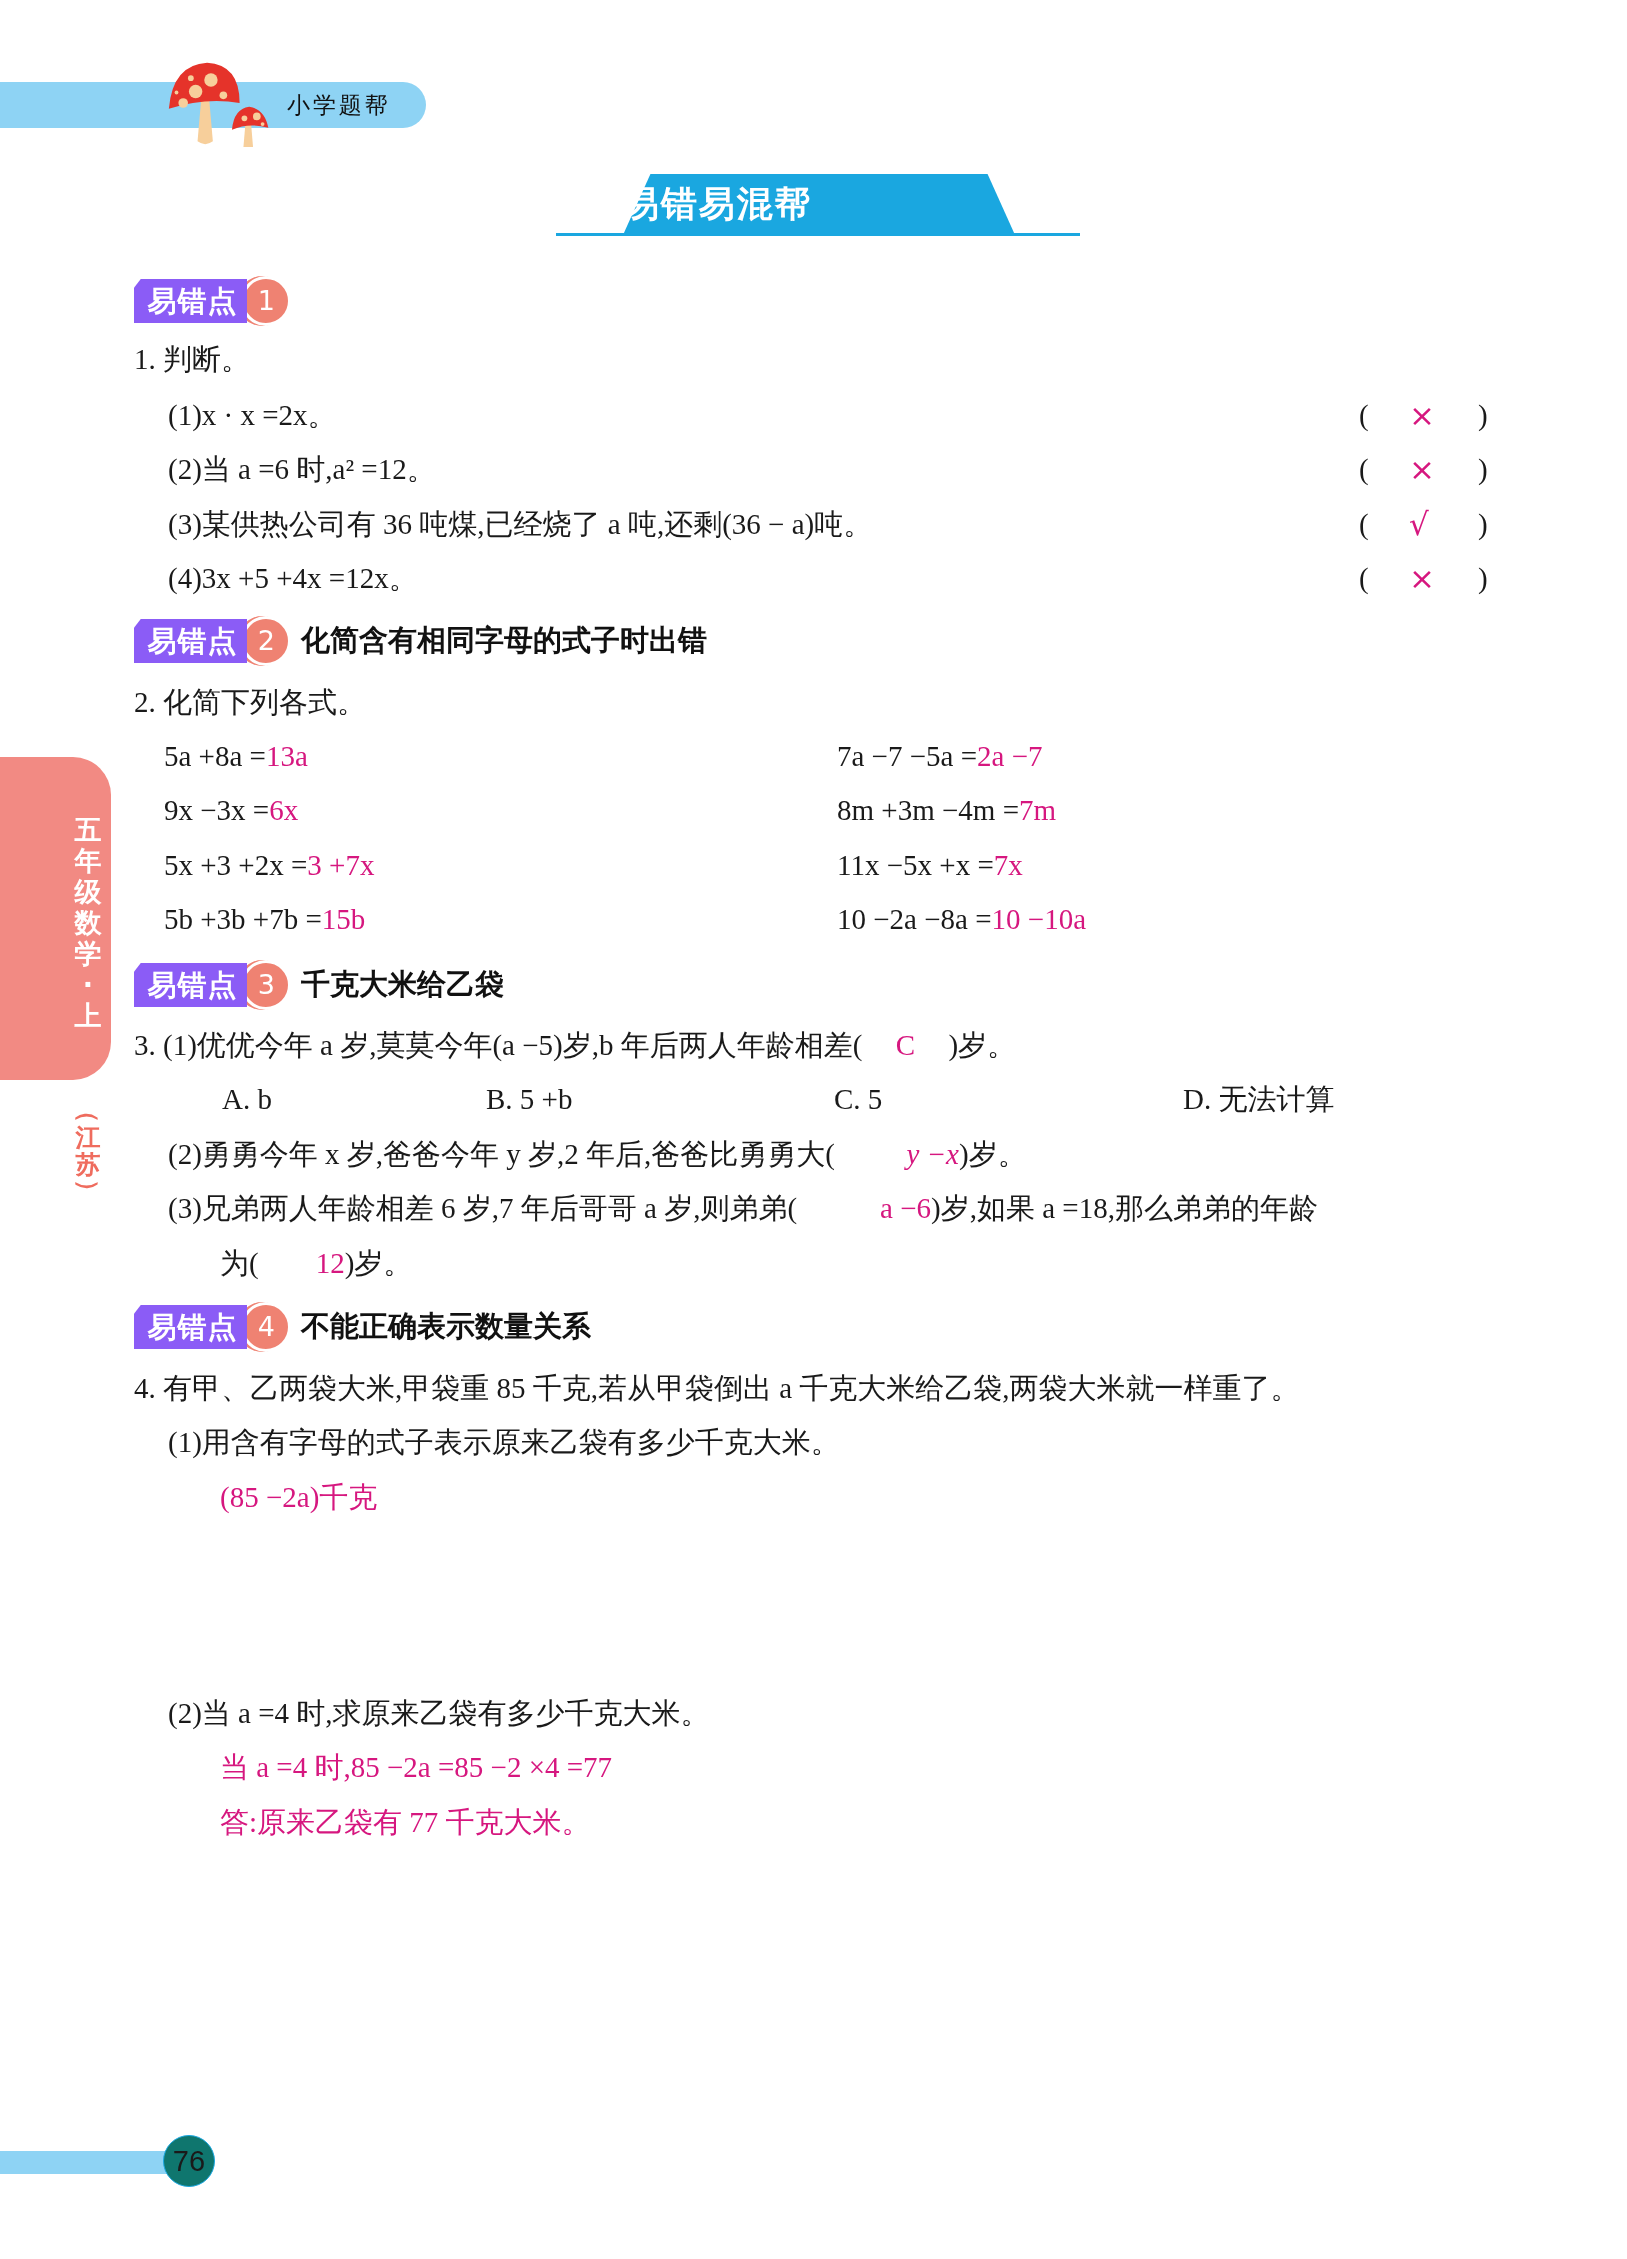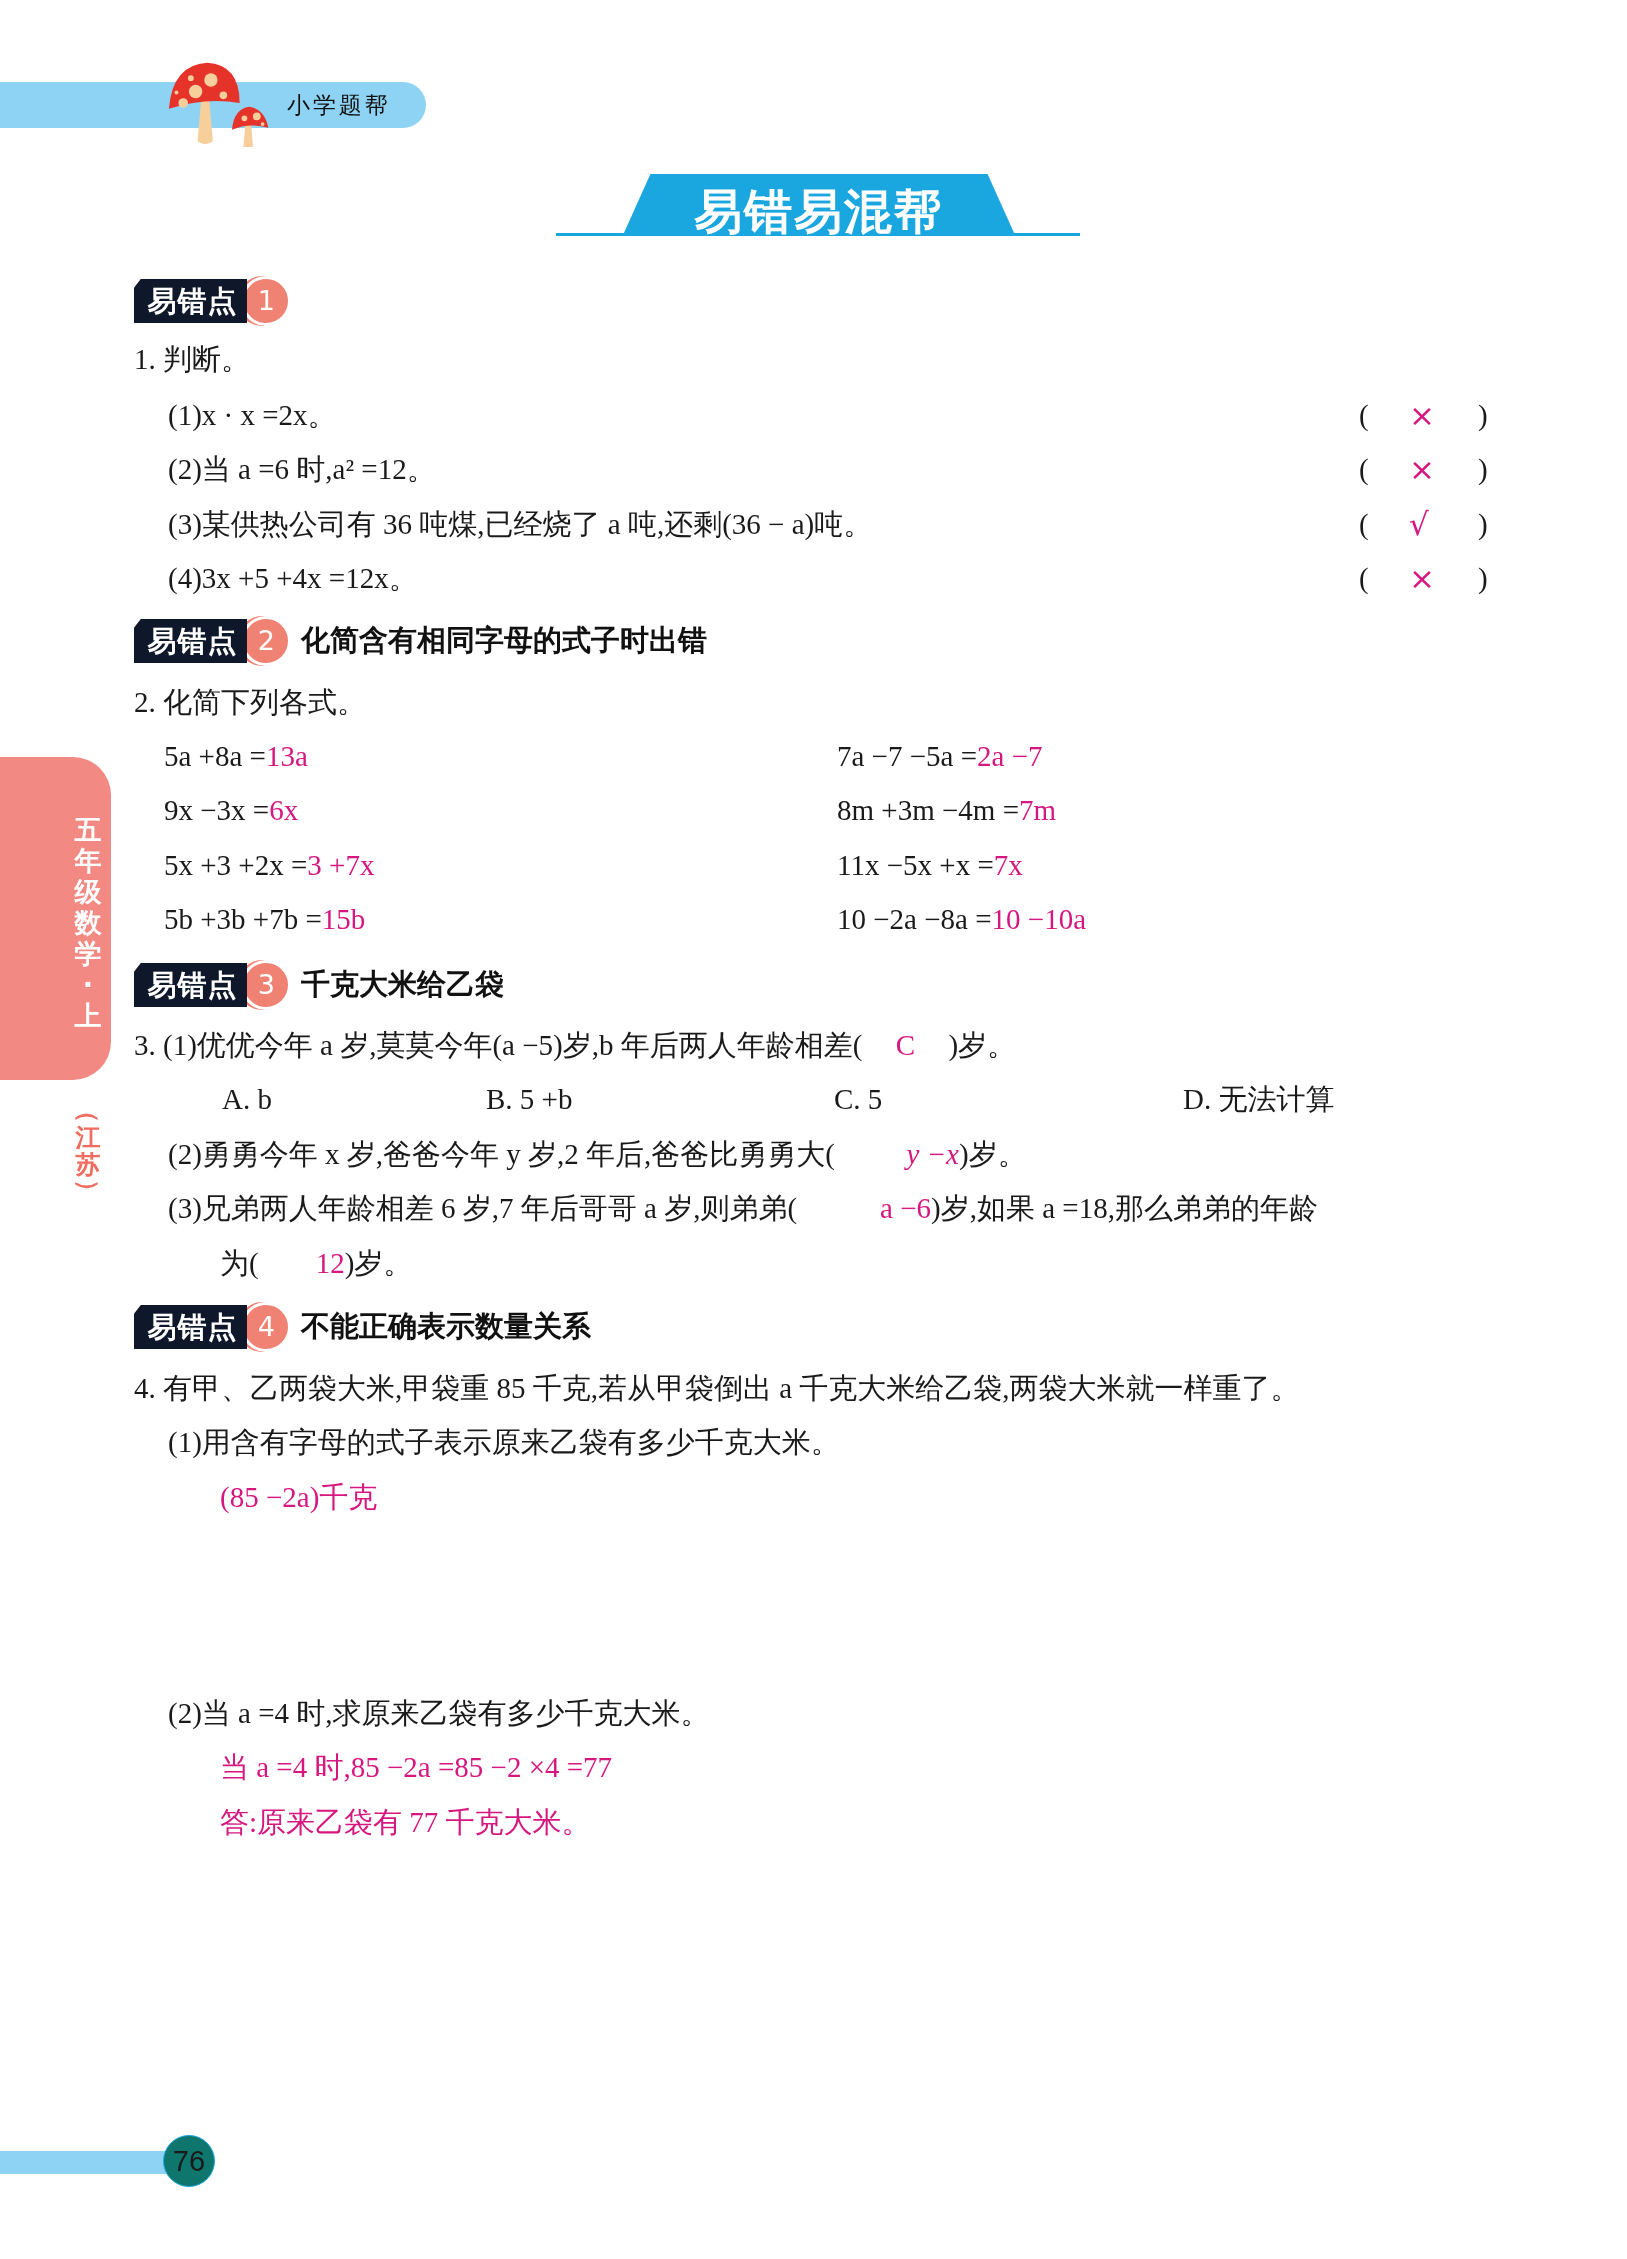--- a/index.html
+++ b/index.html
@@ -13,26 +13,26 @@
 
   
   .brand-bar { left:0; top:82px; width:426px; height:46px; background:#8ed3f4; border-radius:0 23px 23px 0; }
   .brand-text { left:287px; top:90px; font-size:23px; color:#111; letter-spacing:2.9px; font-family:"DejaVu Sans",sans-serif; }
   .mush { position:absolute; }
 
   
   .title-line { left:556px; top:233px; width:524px; height:2.9px; background:#1aa7e0; }
   .title-tab { left:623px; top:174px; width:392px; height:61px; background:#1aa7e0;
                clip-path: polygon(7% 0, 93% 0, 100% 100%, 0 100%); border-radius:7.6px 7.6px 0 0; }
-  .title-text { left:623px; top:180px; width:392px; text-align:center; color:#fff; font-size:48px; font-weight:bold;
+  .title-text { left:623px; top:180px; width:392px; text-align:left; color:#fff; font-size:36px; font-weight:bold;
                 font-family:"DejaVu Sans",sans-serif; letter-spacing:1.9px; }
 
   
   .sec { left:134px; height:48px; display:flex; align-items:center; }
-  .sec-badge { background:#0f172a; color:#fff; font-weight:bold; font-size:29px; height:44px; line-height:44px;
+  .sec-badge { background:#8b5cf6; color:#fff; font-weight:bold; font-size:29px; height:44px; line-height:44px;
                padding:0 9.6px 0 13.4px; font-family:"DejaVu Sans",sans-serif;
                clip-path: polygon(6% 0,100% 0,100% 100%,0 100%,0 20%); letter-spacing:1px; }
   .sec-num { width:44px; height:44px; border-radius:50%; background:#ef8272; color:#fff; border:3.8px solid #fff;
              box-shadow: -3.8px 0 0 0 #ef8272; margin-left:-5.7px; font-size:27px; text-align:center; line-height:44px;
              font-family:"DejaVu Sans",sans-serif; }
   .sec-title { font-size:29px; font-weight:bold; margin-left:9.6px; font-family:"DejaVu Sans",sans-serif; color:#111; }
 
   .q { font-size:29px; line-height:38px; white-space:nowrap; }
 
   

